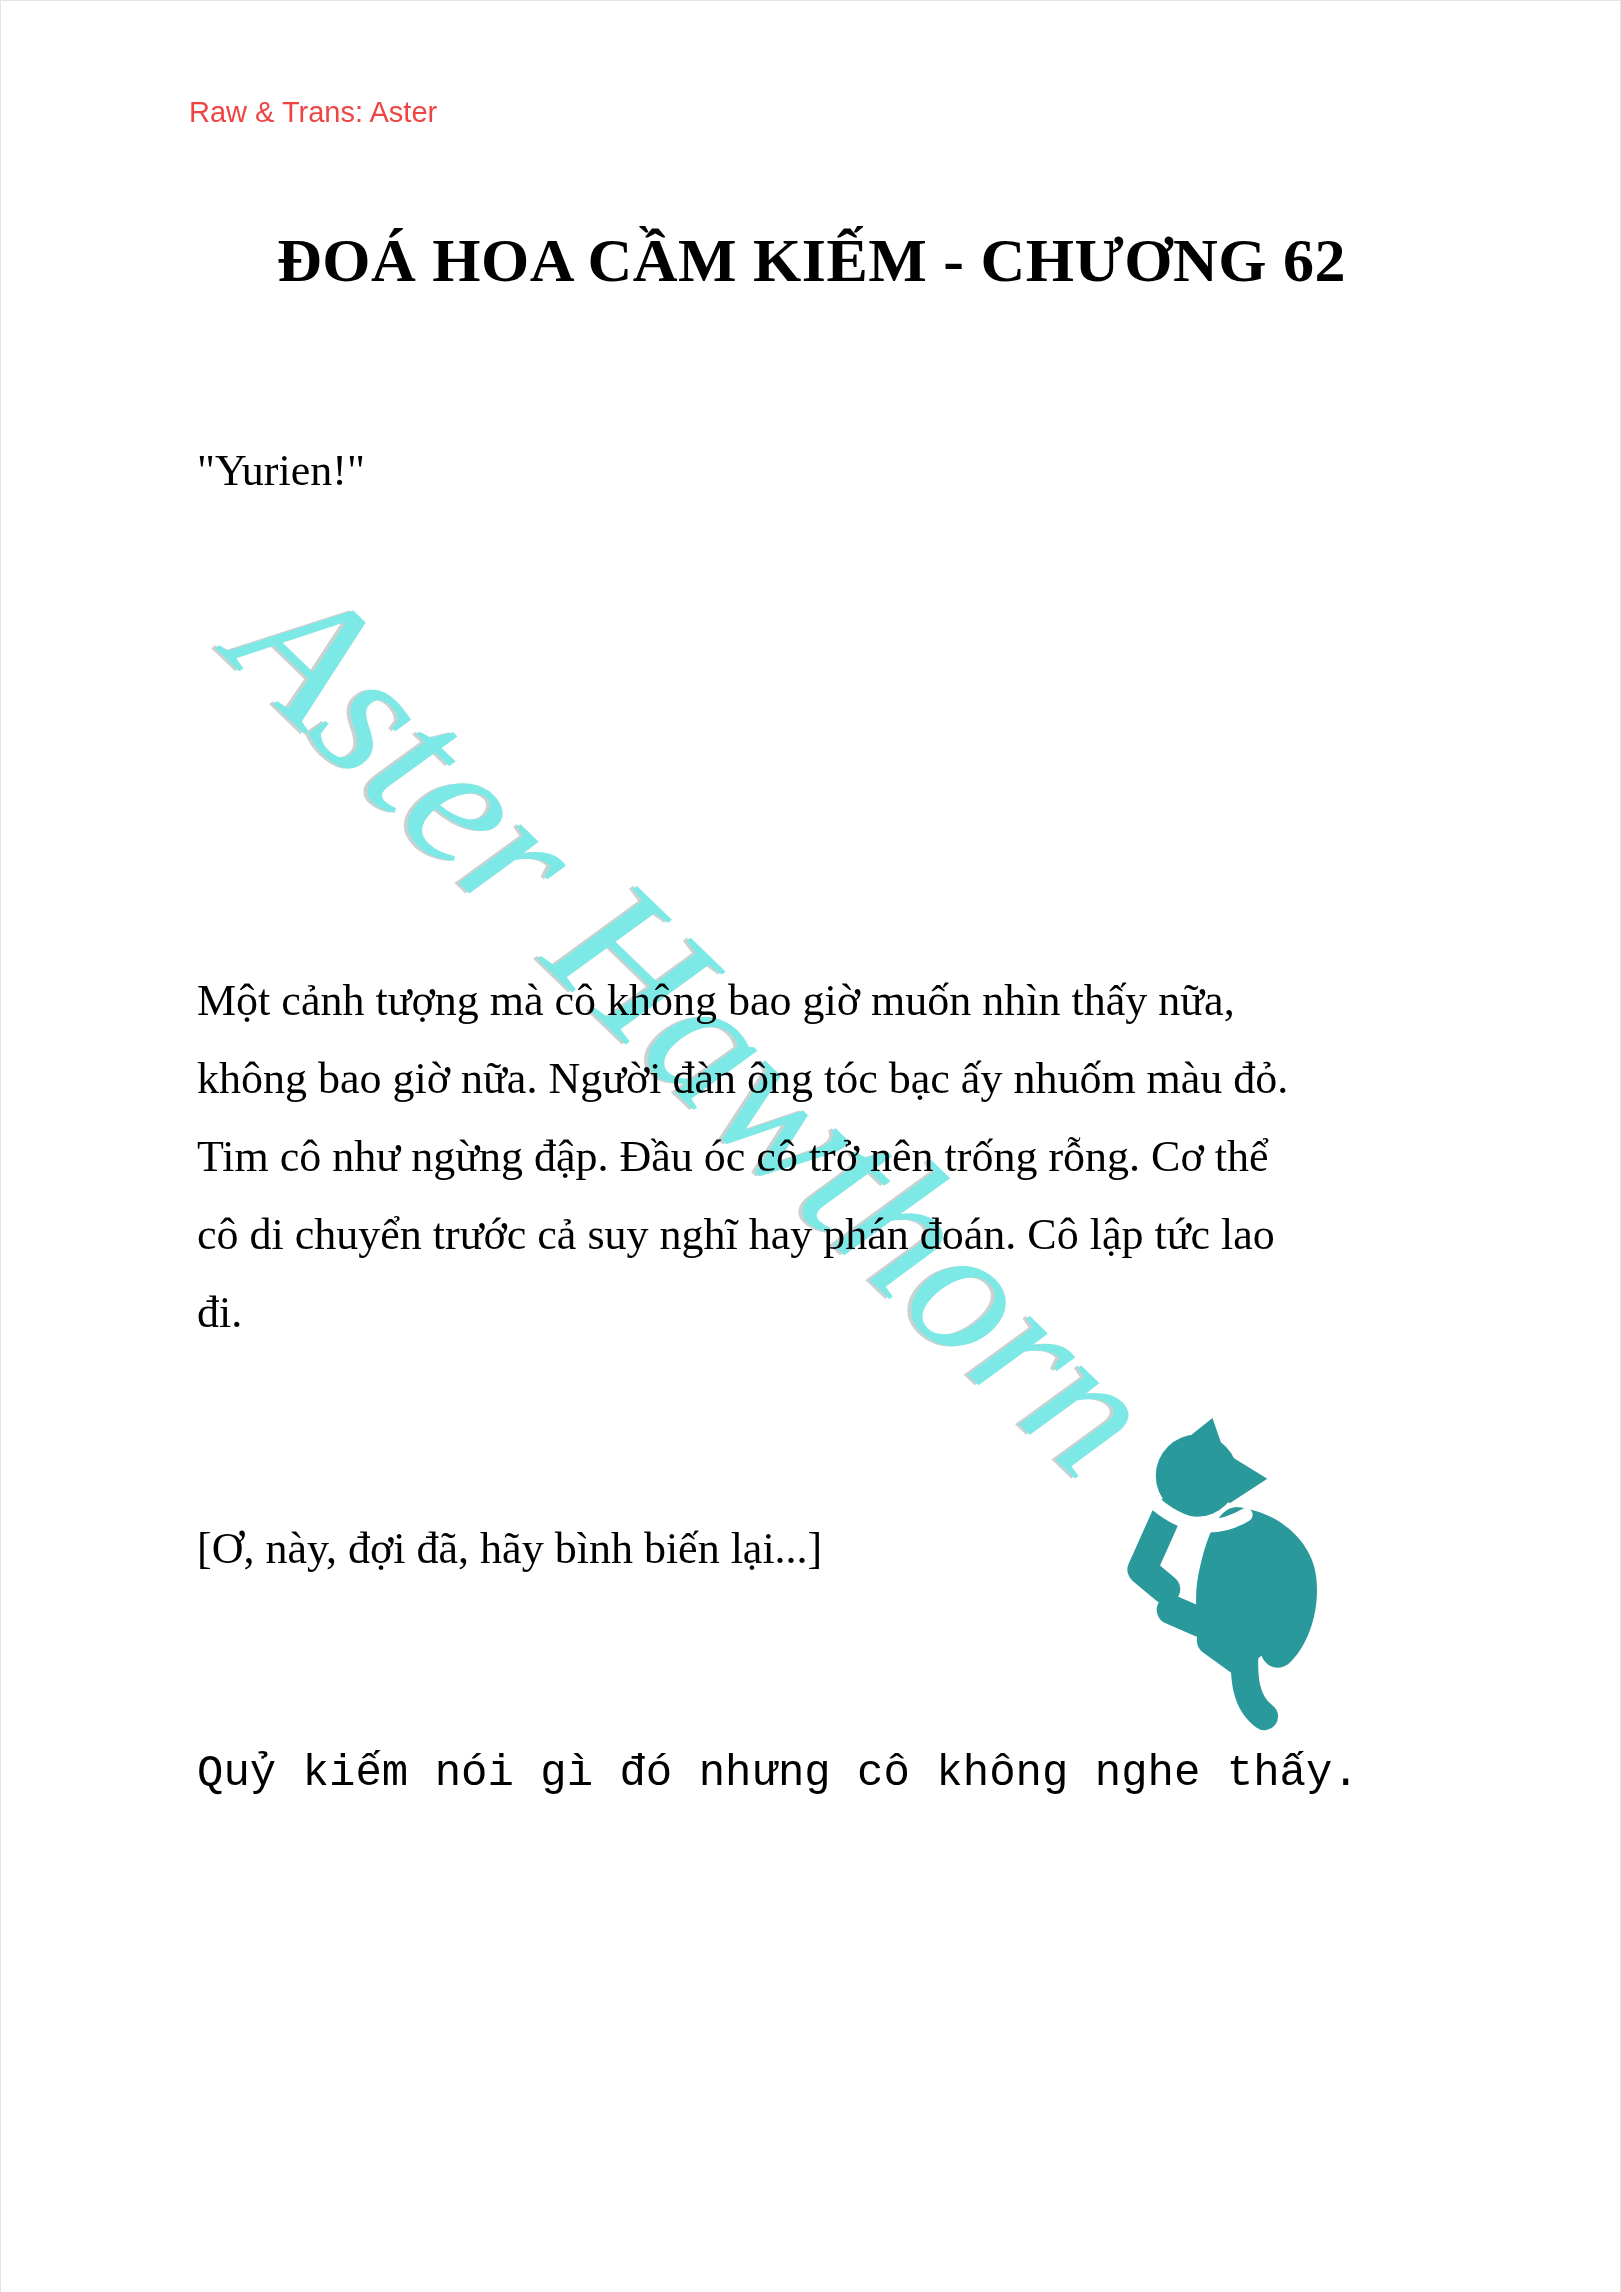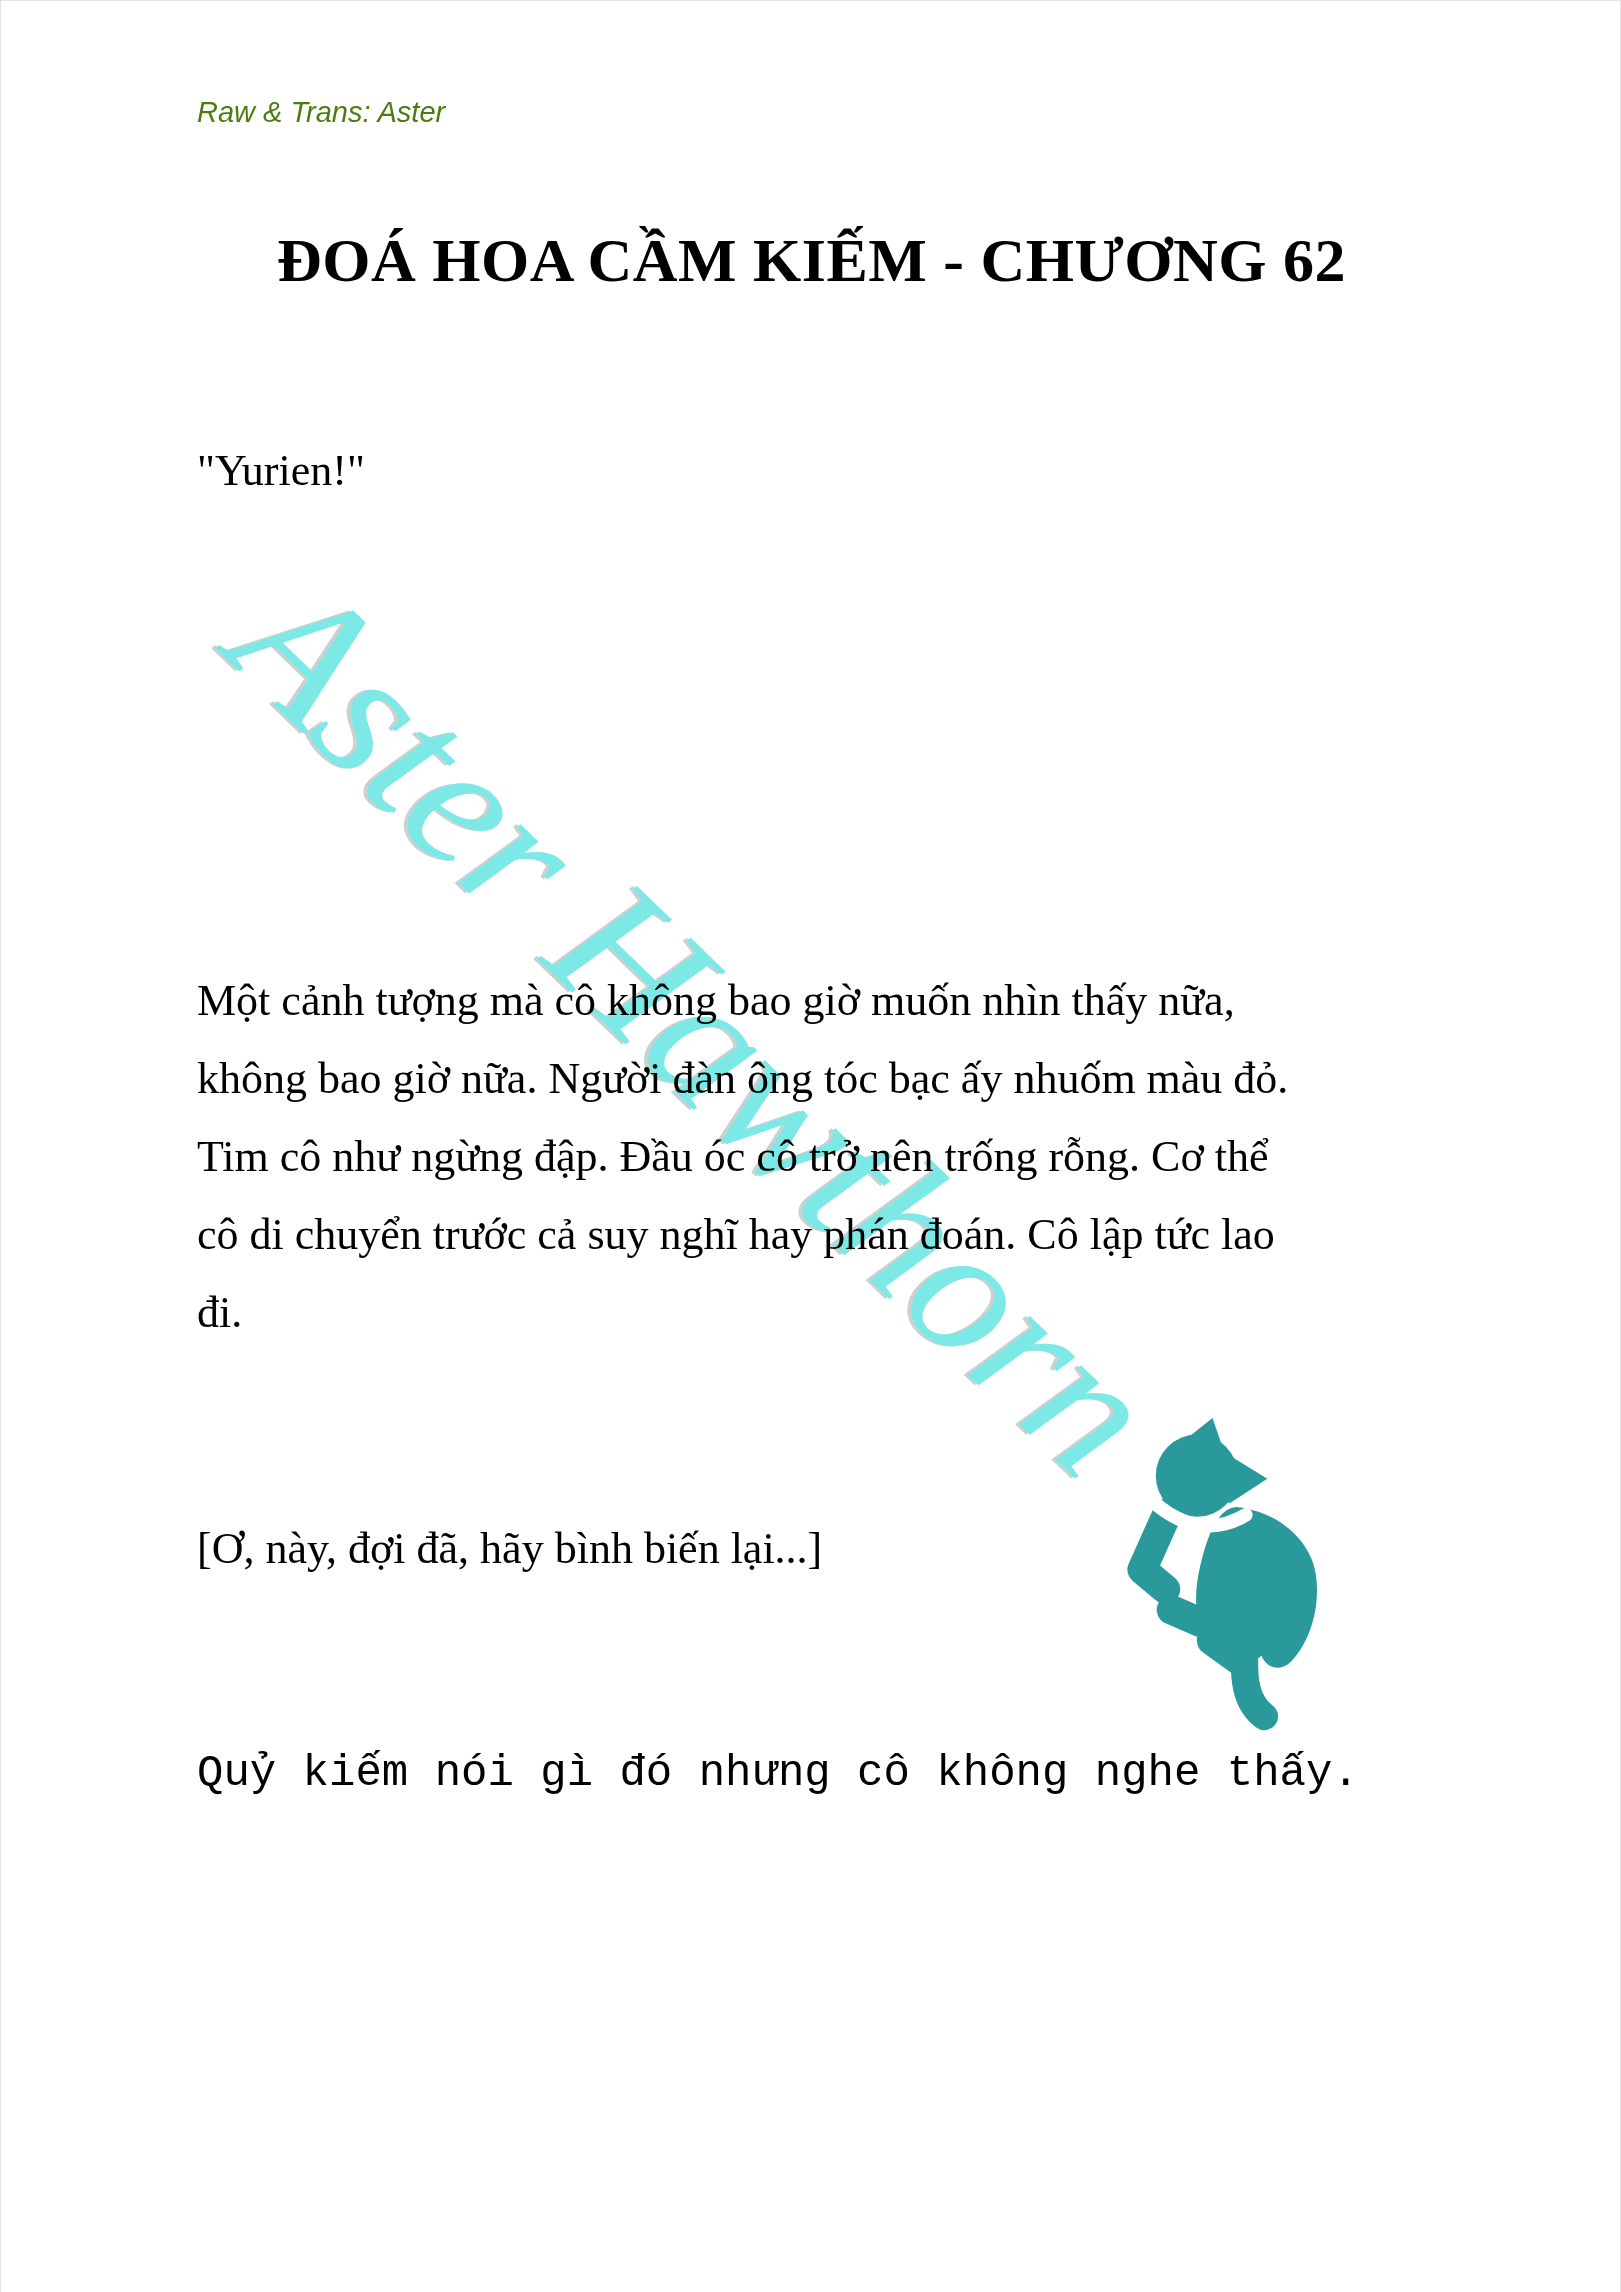--- a/index.html
+++ b/index.html
@@ -9,27 +9,26 @@
     height:2293px;
     background:#ffffff;
     overflow:hidden;
     box-sizing:border-box;
     border:1px solid #e4e4e4;
     font-family:"Liberation Serif","DejaVu Serif",serif;
     color:#000;
   }
   .doc-header{
     position:absolute;
-    left:196px; top:94px;
+    left:188px; top:94px;
     font-family:"Liberation Sans","DejaVu Sans",sans-serif;
     font-size:29px;
     line-height:1.2;
-    color:#4d7c0f;
+    color:#ef4444;
     white-space:nowrap;
-    font-style:italic;
   }
   .doc-title{
     position:absolute;
     left:0; top:180px;
     width:1621px;
     text-align:center;
     font-family:"Liberation Serif","DejaVu Serif",serif;
     font-weight:bold;
     font-size:62px;
     line-height:1.2;

